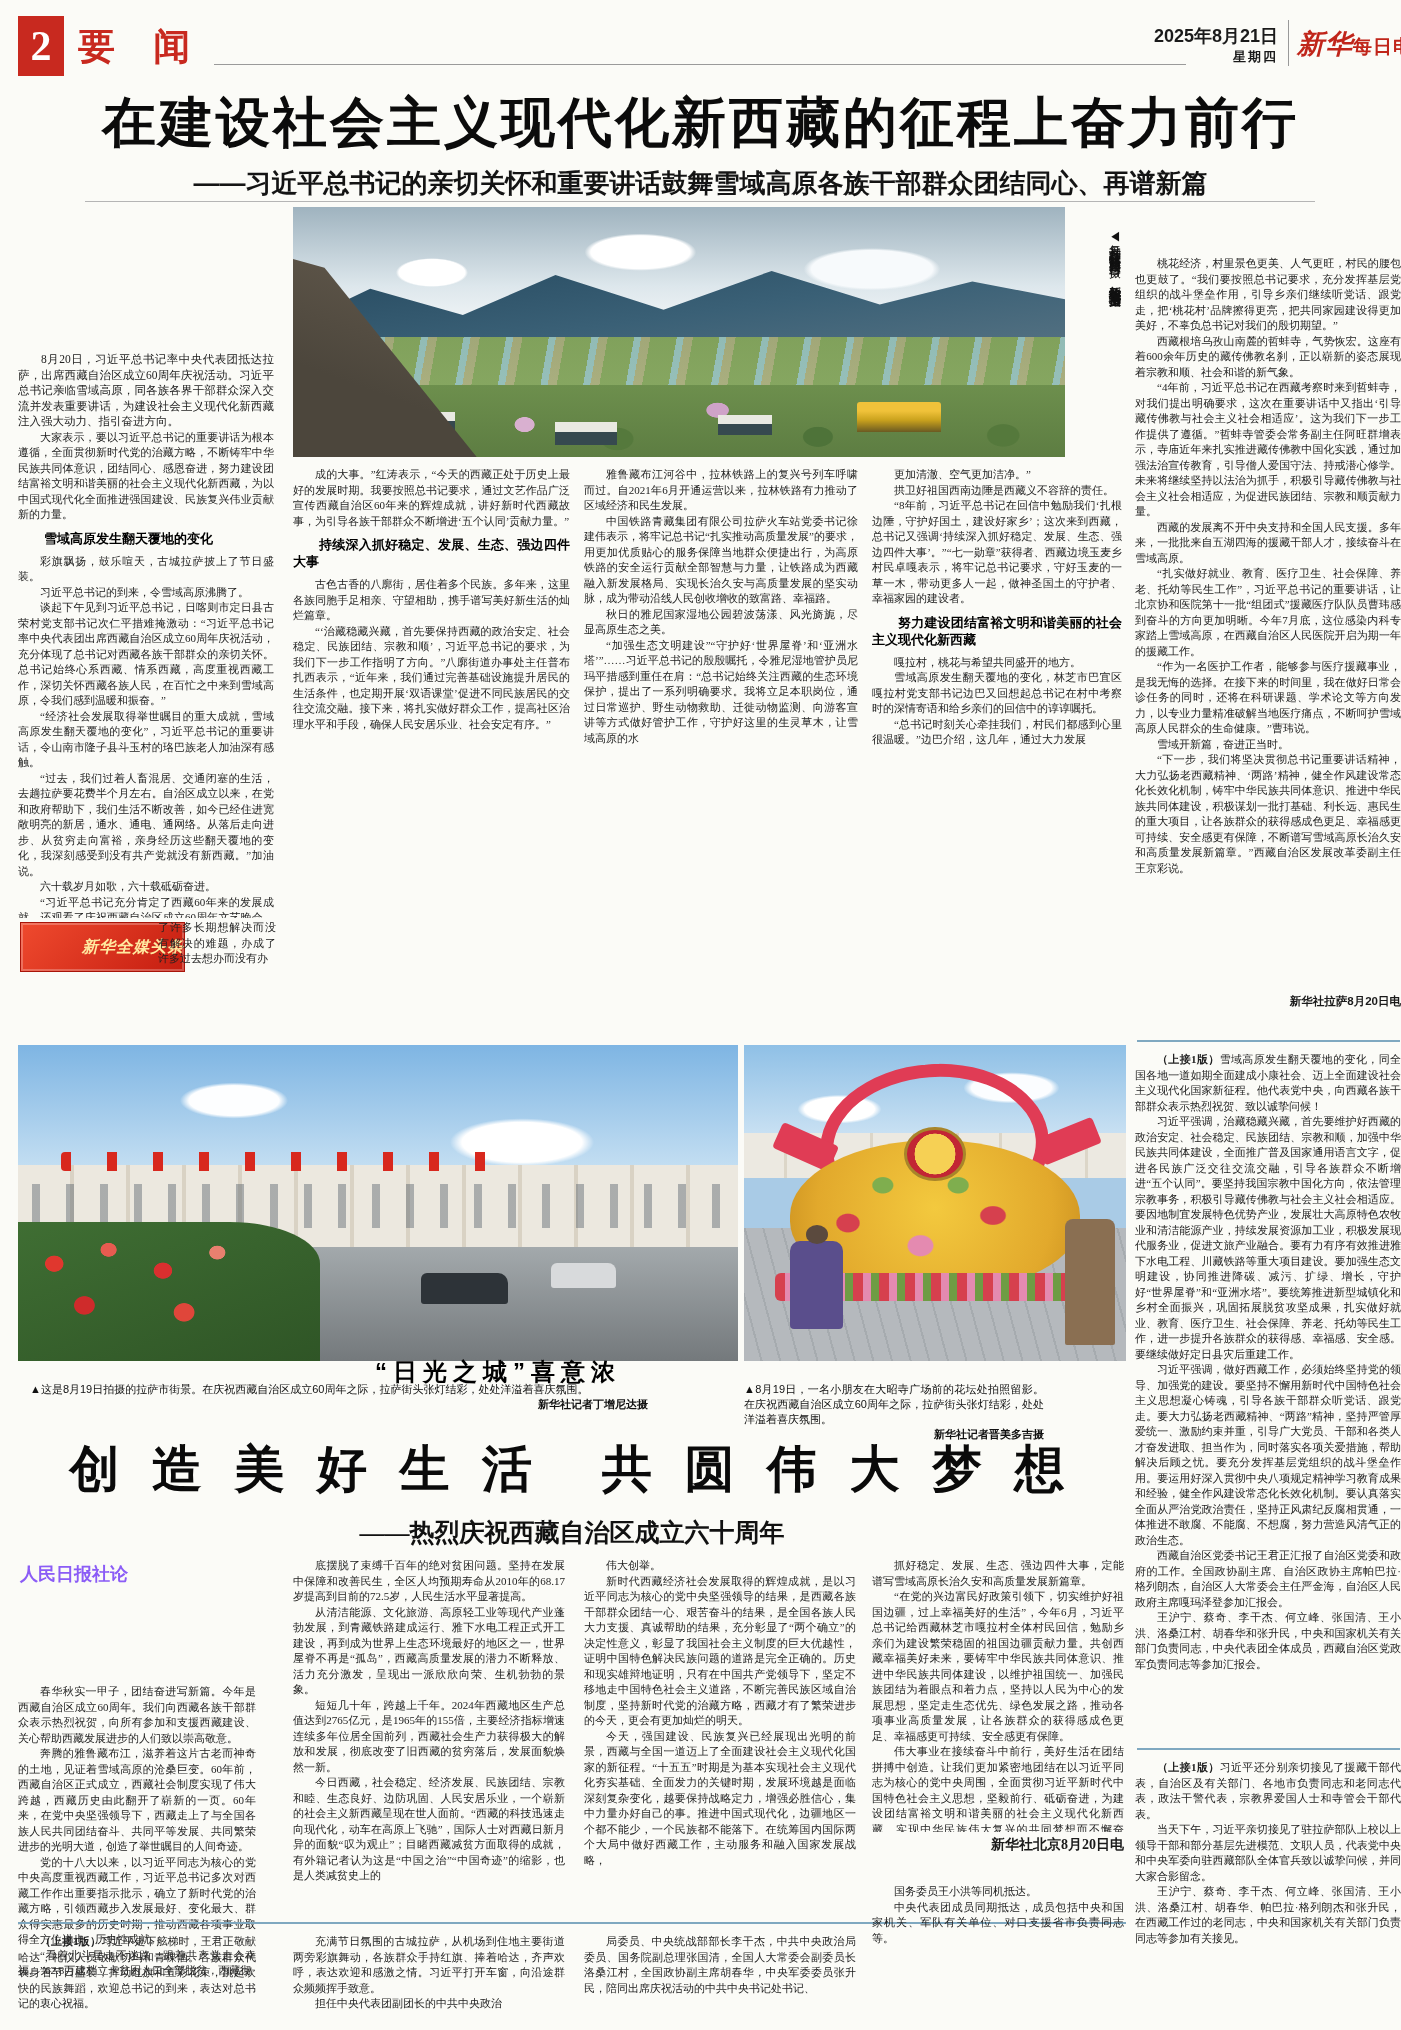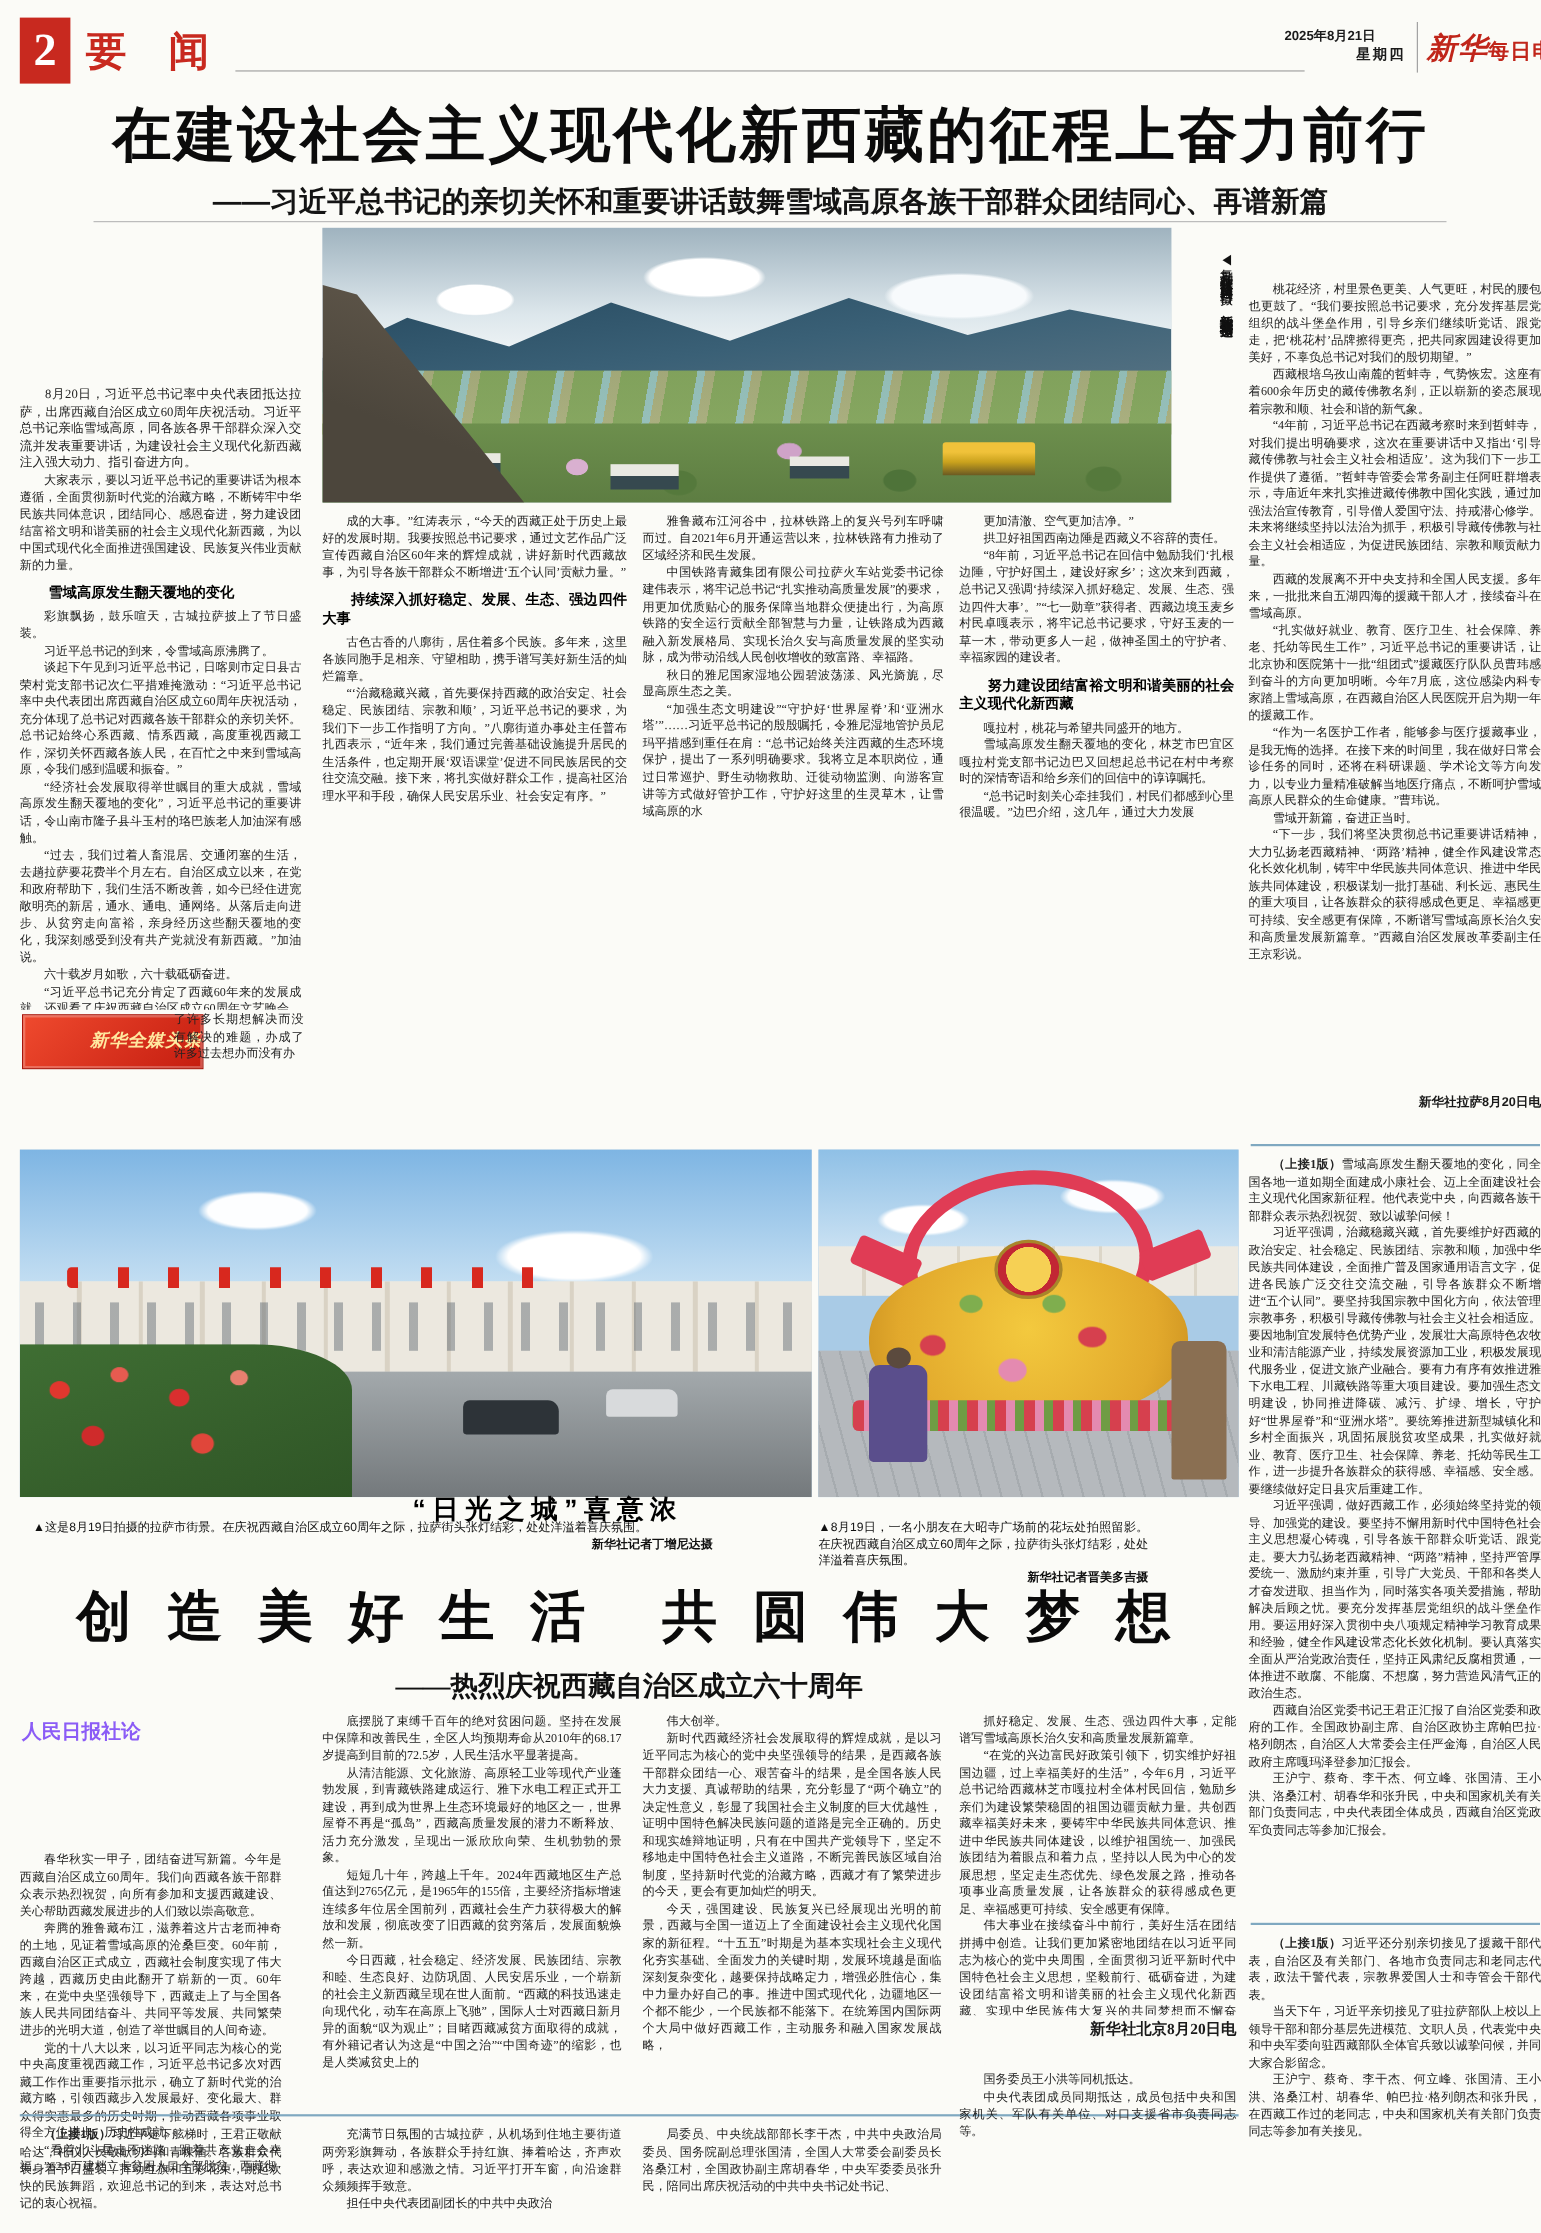--- a/index.html
+++ b/index.html
@@ -6,21 +6,21 @@
   body{background:#e8e8e4;}
   #page{position:relative;width:1401px;height:2030px;background:#fbfbf7;overflow:hidden;
         font-family:"Liberation Sans",sans-serif;color:#1a1a1a;}
   .abs{position:absolute;}
   
   #pagenum{left:18px;top:16px;width:46px;height:60px;background:#c8291f;color:#fff;
            font:bold 42px/60px "Liberation Serif",serif;text-align:center;}
   #section{left:78px;top:22px;font-weight:bold;font-size:37px;color:#c8291f;letter-spacing:14px;}
   #headrule{left:214px;top:64px;width:972px;height:1px;background:#9a9a9a;}
   #datebox{left:1140px;top:24px;width:138px;text-align:right;font-weight:bold;}
-  #dateline1{font-size:12px;text-align:center;}
+  #dateline1{font-size:18px;}
   #dateline2{font-size:13px;letter-spacing:2px;}
   #headsep{left:1288px;top:20px;width:1px;height:46px;background:#999;}
   #masthead{left:1297px;top:26px;color:#c0251a;white-space:nowrap;}
   #masthead .script{font:italic 900 27px "Liberation Serif",serif;letter-spacing:1px;}
   #masthead .rest{font:bold 19px "Liberation Sans",sans-serif;letter-spacing:1px;}
   
   #a1-headline{left:0;top:88px;width:1401px;text-align:center;
                font:900 54px/70px "Liberation Serif",serif;letter-spacing:3px;color:#0b0b0b;}
   #a1-subtitle{left:0;top:166px;width:1401px;text-align:center;
                font-weight:bold;font-size:26px;color:#141414;}

